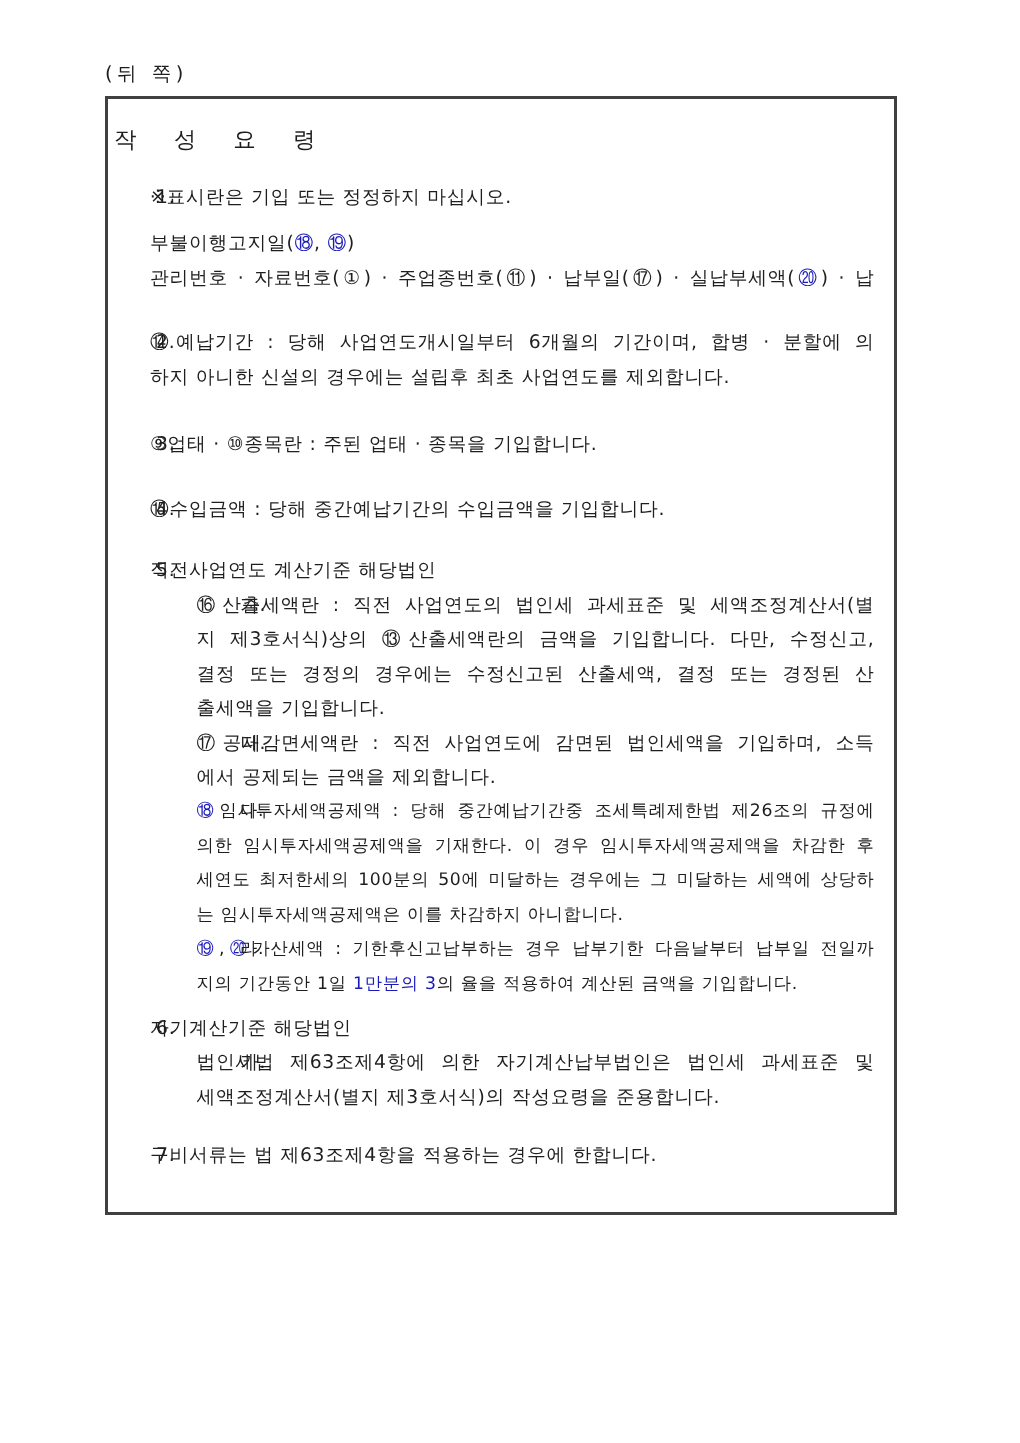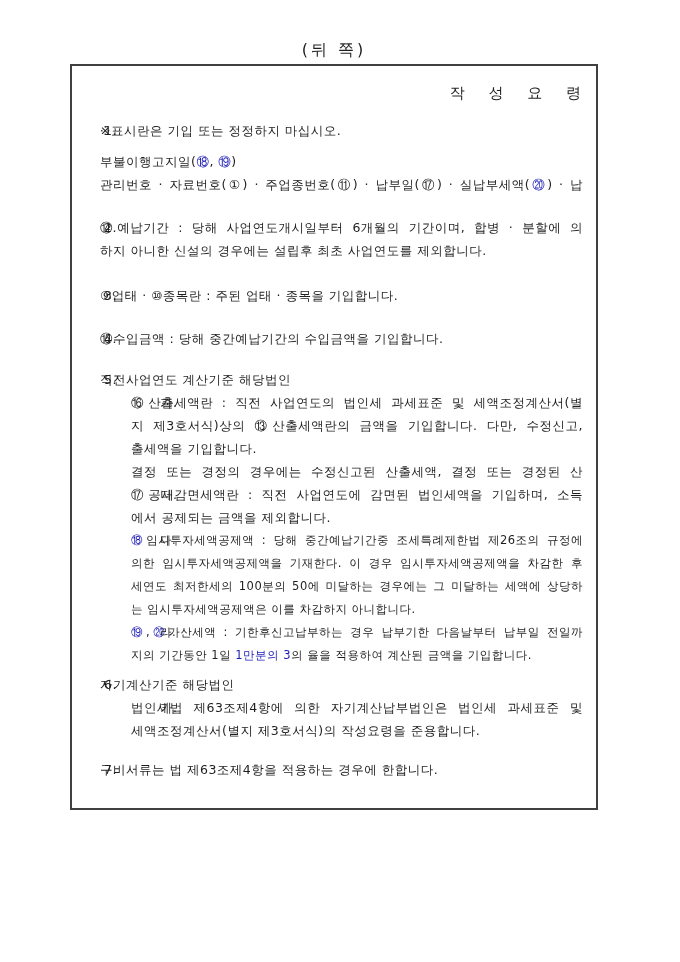--- a/index.html
+++ b/index.html
@@ -9,44 +9,43 @@
     font-family:"DejaVu Sans",sans-serif;
     color:var(--ink,#1e1e1e);
     position:relative;
     -webkit-font-smoothing:none;
   }
   .corner-label{
     position:absolute;
     top:40px;
     left:70px;
     width:528px;
-    text-align:center;
-    font-size:16px;
+    text-align:left;
+    font-size:13px;
     letter-spacing:3px;
   }
   .form-box{
     position:absolute;
     left:70px;
     top:64px;
     width:528px;
     height:746px;
     border:2px solid var(--border,#404040);
     box-sizing:border-box;
     padding:14px 13px 0 4px;
     overflow:hidden;
   }
   .form-title{
     margin:2px 0 0 0;
-    text-align:right;
+    text-align:left;
     font-size:15px;
     font-weight:normal;
     letter-spacing:2px;
     word-spacing:16px;
     line-height:23px;
-    font-family:Liberation Serif, serif;
   }
   .content{margin-top:0;}
   .block{
     position:relative;
     font-size:12.5px;
     line-height:23px;
   }
   .block.small{font-size:11.5px;}
   .lvl0{padding-left:24px;}
   .lvl1{padding-left:24px;}
@@ -90,22 +89,22 @@
       </div>
       <div class="block lvl0" style="margin-top: 20px;">
         <div class="line"><span class="marker">4.</span><span>⑮수입금액 : 당해 중간예납기간의 수입금액을 기입합니다.</span></div>
       </div>
       <div class="block lvl0" style="margin-top: 18px;">
         <div class="line"><span class="marker">5.</span><span>직전사업연도 계산기준 해당법인</span></div>
       </div>
       <div class="block lvl2">
         <div class="line j"><span class="marker">가.</span><span>⑯산출세액란 : 직전 사업연도의 법인세 과세표준 및 세액조정계산서(별</span></div>
         <div class="line j"><span>지 제3호서식)상의 ⑬산출세액란의 금액을 기입합니다. 다만, 수정신고,</span></div>
+        <div class="line j"><span>결정 또는 경정의 경우에는 수정신고된 산출세액, 결정 또는 경정된 산</span></div>
         <div class="line"><span>출세액을 기입합니다.</span></div>
-        <div class="line j"><span>결정 또는 경정의 경우에는 수정신고된 산출세액, 결정 또는 경정된 산</span></div>
       </div>
       <div class="block lvl2">
         <div class="line j"><span class="marker">나.</span><span>⑰공제감면세액란 : 직전 사업연도에 감면된 법인세액을 기입하며, 소득</span></div>
         <div class="line"><span>에서 공제되는 금액을 제외합니다.</span></div>
       </div>
       <div class="block lvl2 small">
         <div class="line j"><span class="marker">다.</span><span class="accent">⑱</span><span>임시투자세액공제액 : 당해 중간예납기간중 조세특례제한법 제26조의 규정에</span></div>
         <div class="line j"><span>의한 임시투자세액공제액을 기재한다. 이 경우 임시투자세액공제액을 차감한 후</span></div>
         <div class="line j"><span>세연도 최저한세의 100분의 50에 미달하는 경우에는 그 미달하는 세액에 상당하</span></div>
         <div class="line"><span>는 임시투자세액공제액은 이를 차감하지 아니합니다.</span></div>

